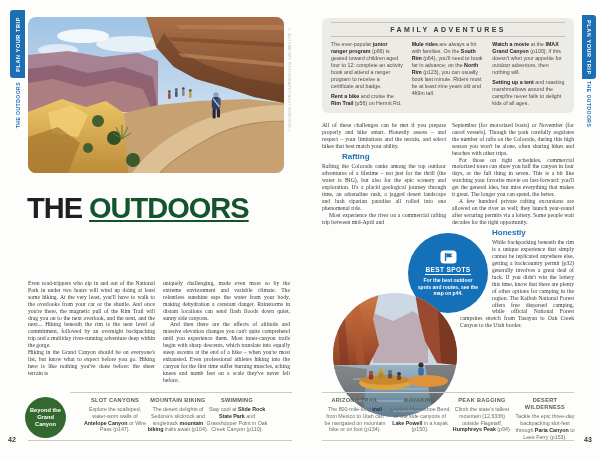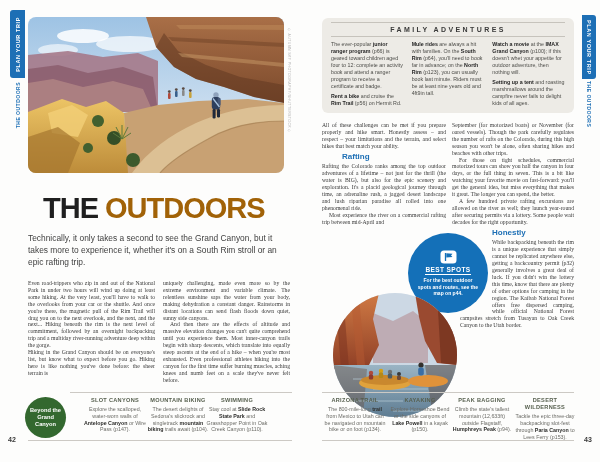--- a/index.html
+++ b/index.html
@@ -19,22 +19,22 @@
   .side-label-right{left:582px;top:81px;width:14px;height:74px;}
   .side-label .vflip,.side-label .vplain{color:#1d6fb5;font-size:5px;letter-spacing:.5px;}
 
   
   .photo-main{position:absolute;left:28px;top:17px;width:256px;height:156px;border-radius:8px;
               overflow:hidden;}
   .photo-credit{position:absolute;left:287px;top:28px;height:140px;writing-mode:vertical-rl;
                 font-size:3.5px;color:#b3b3b3;letter-spacing:.4px;}
   .big-title{position:absolute;left:27px;top:192px;font-size:29px;font-weight:bold;letter-spacing:-1px;
              white-space:nowrap;}
-  .big-title .t1{color:#1f1f1f;margin-left:16px;}
-  .big-title .t2{color:#a16207;}
+  .big-title .t1{color:#1f1f1f;}
+  .big-title .t2{color:#14532d;text-decoration:underline;}
   .intro{position:absolute;left:28px;top:233px;width:258px;font-size:8.4px;line-height:1.42;color:#3f3f3f;}
 
   .bodycol{position:absolute;font-family:"Liberation Serif",serif;font-size:5.7px;line-height:6.9px;
            text-align:justify;color:#3a3a3a;}
   .bodycol p{margin:0;}
   .ind{text-indent:7px;}
   .blue-h{font-family:"Liberation Sans",sans-serif;font-weight:bold;color:#1d6fb5;font-size:8px;
           margin:3.5px 0 1.5px;line-height:1.1;padding-left:20px;}
   .col-l1{left:28px;top:280px;width:127px;}
   .col-l2{left:163px;top:280px;width:127px;}
@@ -152,21 +152,20 @@
         <line x1="185" y1="81.5" x2="191.5" y2="90" stroke="#a9c3de" stroke-width="1.3"></line>
         <rect x="184.6" y="92" width="3" height="9.5" rx="1.2" fill="#20293a"></rect>
         <rect x="189" y="92" width="3" height="8.5" rx="1.2" fill="#20293a"></rect>
       </g>
     </svg>
   </div>
   <div class="photo-credit" data-name="photo-credit">© AUTUMN SKY PHOTOGRAPHY/SHUTTERSTOCK ©</div>
 
   <div class="big-title" data-name="page-title"><span class="t1" data-name="page-title-the">THE</span> <span class="t2" data-name="page-title-outdoors">OUTDOORS</span></div>
 
-  <div class="intro" data-name="intro-paragraph">Technically, it only takes a second to see the Grand Canyon, but it takes more to experience it, whether it's on a South Rim stroll or an epic rafting trip.</div>
 
   <div class="bodycol col-l1" data-name="left-body-column-1">
     <p data-name="body-paragraph">Even road-trippers who zip in and out of the National Park in under two hours will wind up doing at least some hiking. At the very least, you'll have to walk to the overlooks from your car or the shuttle. And once you're there, the magnetic pull of the Rim Trail will drag you on to the next overlook, and the next, and the next... Hiking beneath the rim is the next level of commitment, followed by an overnight backpacking trip and a multiday river-running adventure deep within the gorge.</p>
     <p data-name="body-paragraph">Hiking in the Grand Canyon should be on everyone's list, but know what to expect before you go. Hiking here is like nothing you've done before: the sheer terrain is</p>
   </div>
   <div class="bodycol col-l2" data-name="left-body-column-2">
     <p data-name="body-paragraph">uniquely challenging, made even more so by the extreme environment and variable climate. The relentless sunshine saps the water from your body, making dehydration a constant danger. Rainstorms in distant locations can send flash floods down quiet, sunny side canyons.</p>
     <p class="ind" data-name="body-paragraph">And then there are the effects of altitude and massive elevation changes you can't quite comprehend until you experience them. Most inner-canyon trails begin with sharp descents, which translate into equally steep ascents at the end of a hike – when you're most exhausted. Even professional athletes hiking into the canyon for the first time suffer burning muscles, aching knees and numb feet on a scale they've never felt before.</p>
   </div>
 

